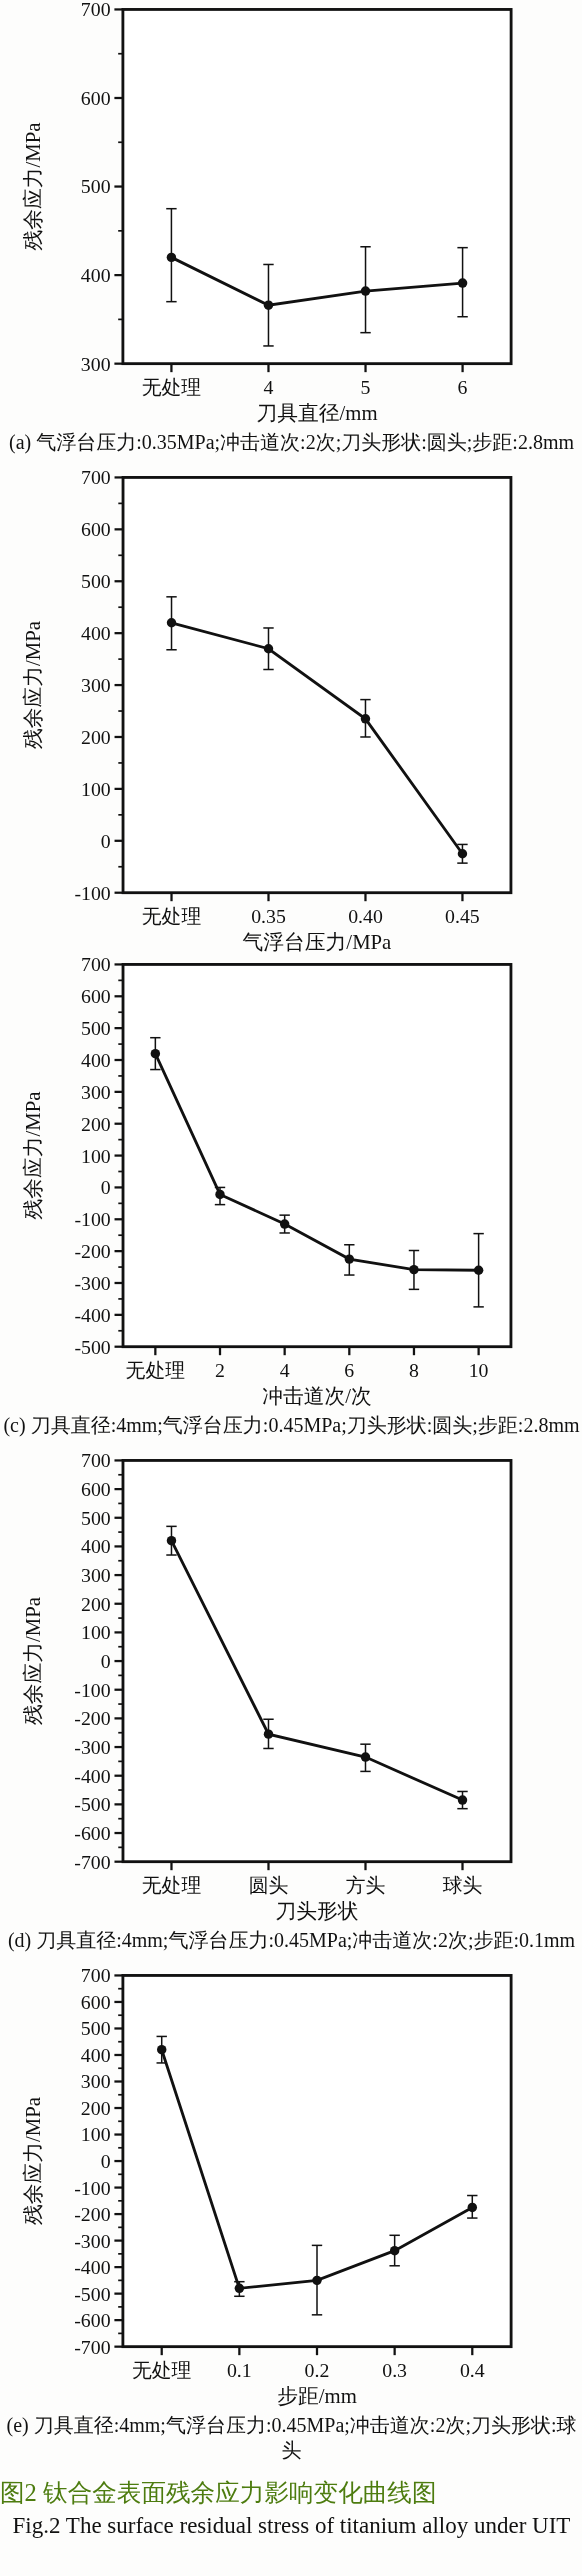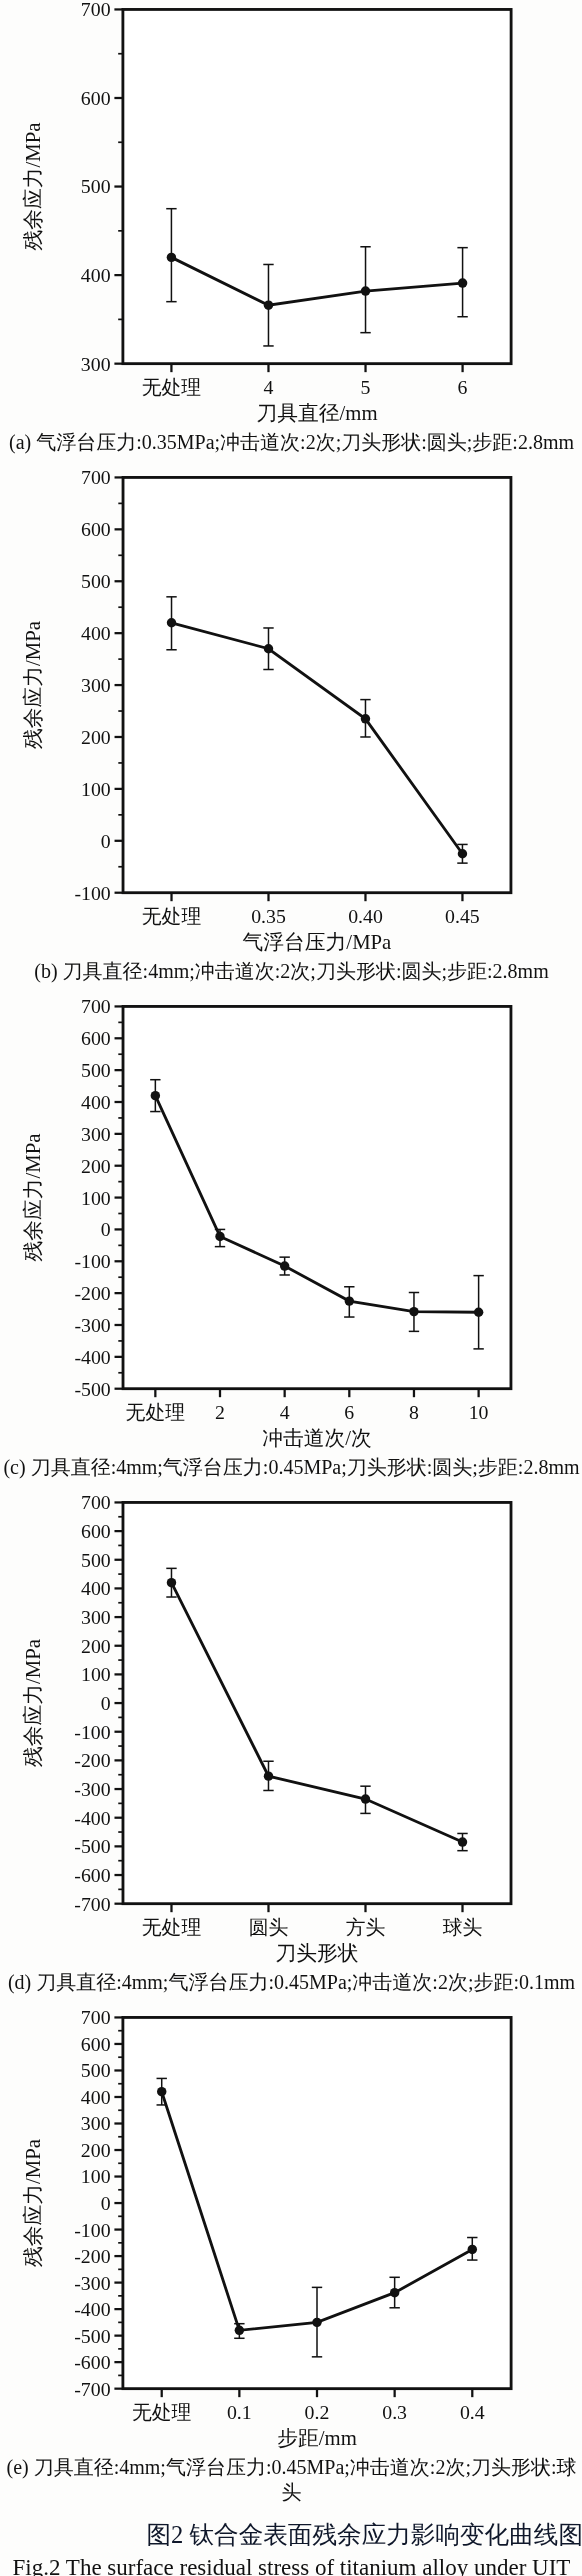--- a/index.html
+++ b/index.html
@@ -4,21 +4,21 @@
 <style>
   html,body{margin:0;padding:0;background:#fdfdfc;}
   .page{width:583px;margin:0 auto;background:#fdfdfc;color:#111;
         font-family:"Liberation Serif","DejaVu Serif",serif;}
   .panel{width:583px;}
   .chart-host{width:583px;display:block;}
   svg{display:block;}
   .tick{font:21px "Liberation Serif","DejaVu Serif",serif;fill:#111;}
   .axis-label{font:22px "Liberation Serif","DejaVu Serif",serif;fill:#111;}
   .subcap{margin:3.8px 0 13.2px 0;text-align:center;font-size:20px;line-height:1.25;color:#111;}
-  .figcap-zh{margin:9.4px 0 3.8px 0;text-align:right;font-size:24.6px;color:#0f172a;}
+  .figcap-zh{margin:9.4px 0 3.8px 0;text-align:left;font-size:24.6px;color:#4d7c0f;}
   .figcap-en{margin:1.9px 0 7.6px 0;text-align:center;font-size:23px;color:#111;}
 </style>
 </head>
 <body>
 
 <div class="page">
 
   <section class="panel">
     <div class="chart-host">
         <svg width="583" height="426" viewBox="0 0 617 451">
@@ -137,21 +137,20 @@
           <g>
             <circle cx="181.375" cy="164" r="5" fill="#111111"></circle>
             <circle cx="284.125" cy="191.5" r="5" fill="#111111"></circle>
             <circle cx="386.875" cy="265.75" r="5" fill="#111111"></circle>
             <circle cx="489.625" cy="408.75" r="5" fill="#111111"></circle>
           </g>
           <text x="42" y="230" transform="rotate(-90 42 230)" text-anchor="middle" class="axis-label">残余应力/MPa</text>
           <text x="335.5" y="510" text-anchor="middle" class="axis-label">气浮台压力/MPa</text>
         </svg>
       </div>
-    <p class="subcap">(b) 刀具直径:4mm;冲击道次:2次;刀头形状:圆头;步距:2.8mm</p>
   </section>
 
   <section class="panel">
     <div class="chart-host">
         <svg width="583" height="454" viewBox="0 0 617 481">
           <rect x="130" y="10" width="411" height="405" fill="#fff" stroke="#111111" stroke-width="3"></rect>
           <g>
             <line x1="121" y1="415" x2="130" y2="415" stroke="#111111" stroke-width="2.4"></line>
             <text x="117" y="415" dy="0.35em" text-anchor="end" class="tick">-500</text>
             <line x1="121" y1="381.25" x2="130" y2="381.25" stroke="#111111" stroke-width="2.4"></line>

